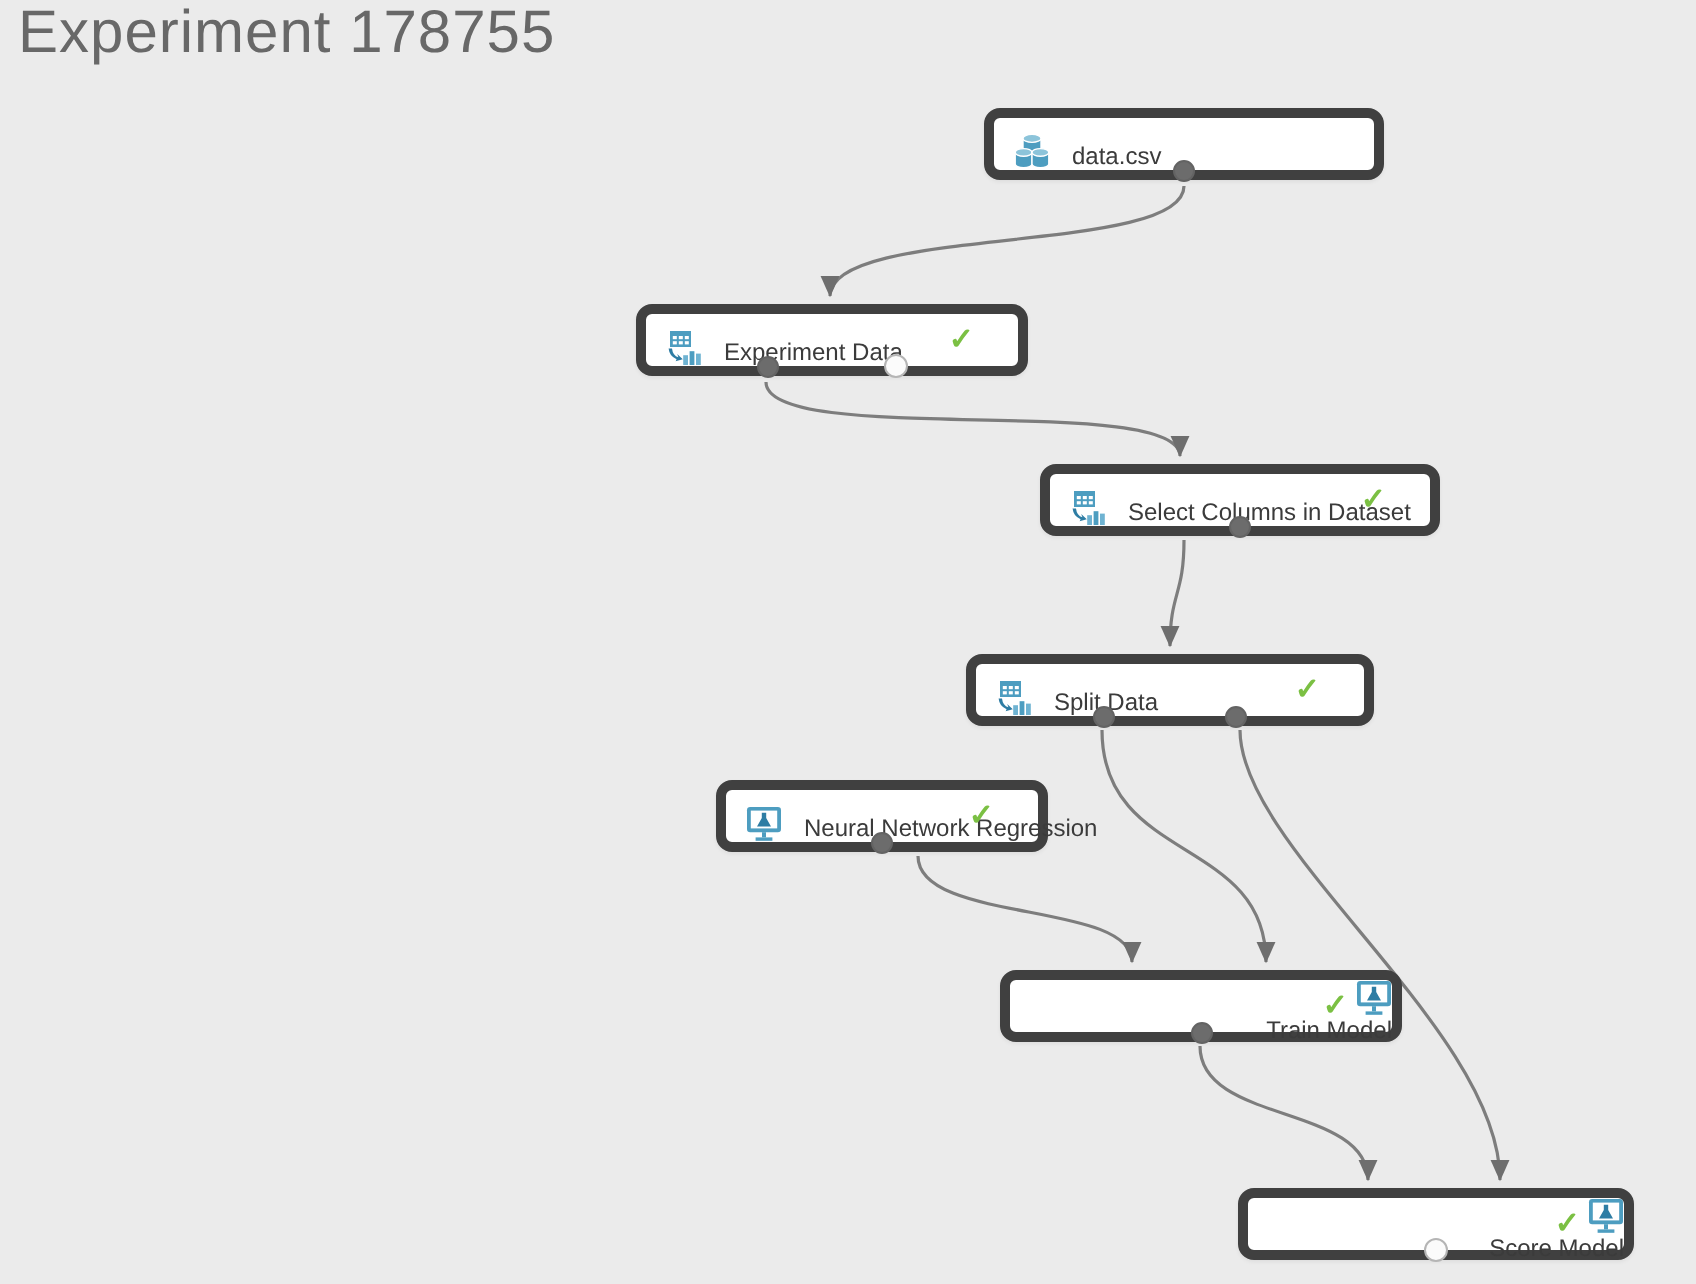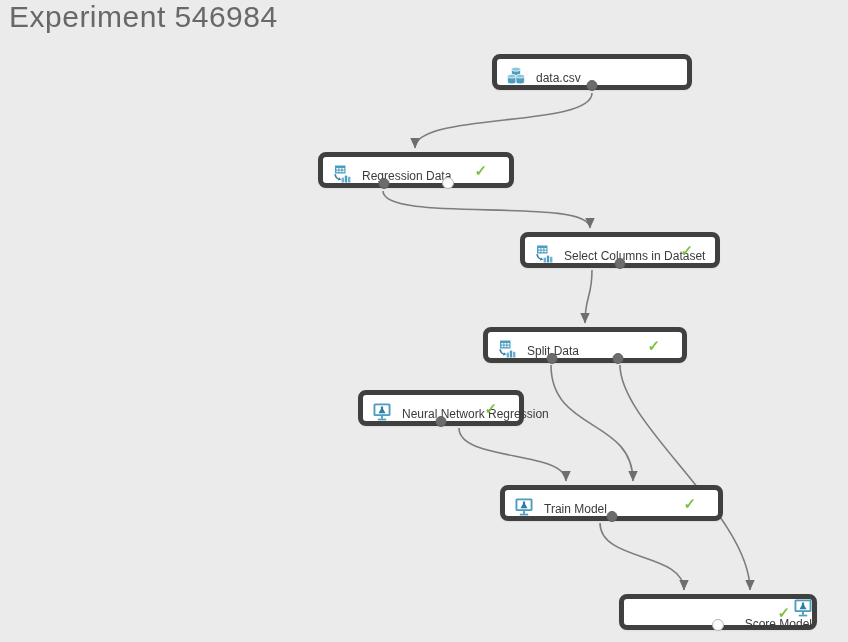--- a/index.html
+++ b/index.html
@@ -92,27 +92,27 @@
   .port.center { left: 50%; transform: translateX(-50%); }
   .port.third  { left: 33%; transform: translateX(-50%); }
   .port.twothird { left: 67%; transform: translateX(-50%); }
 
   
   #node-dataset   { left: 492px; top: 54px;  width: 200px; }
   #node-normalize { left: 318px; top: 152px; width: 196px; }
   #node-select    { left: 492px; top: 232px; width: 200px; margin-left: 28px; }
   #node-split     { left: 483px; top: 327px; width: 204px; padding-left: 10px; }
   #node-nnr       { left: 358px; top: 390px; width: 166px; }
-  #node-train     { left: 500px; top: 485px; width: 223px; }
+  #node-train     { left: 500px; top: 485px; width: 201px; flex-direction: column; }
   #node-score     { left: 619px; top: 594px; width: 198px; flex-direction: column; }
 </style>
 </head>
 <body>
 
-<h1 class="page-title">Experiment 546984</h1>
+<h1 class="page-title">Experiment 178755</h1>
 
 <div class="canvas">
 
   <svg class="edges" width="848" height="642">
     <defs>
       <marker id="arrow" viewBox="0 0 10 10" refX="8.5" refY="5" markerWidth="7.5" markerHeight="7.5" orient="auto">
         <path d="M0,1 L9,5 L0,9 Z" fill="#6e6e6e"></path>
       </marker>
     </defs>
     <path class="conn" marker-end="url(#arrow)" d="M592,93 C592,128 415,112 415,148"></path>
@@ -154,21 +154,21 @@
             <rect x="9.4" y="5.6" width="2" height="1.6"></rect>
         </g>
         <path d="M3,9.2 q0.4,3.6 3.2,4.4 l-0.6,-1.6 2.8,2.6 -3.6,1 0.5,-1 q-3.6,-1.4 -4,-5.3 z" fill="#2e7da4"></path>
         <g fill="#6fb3d2">
           <rect x="8.6" y="12.6" width="2.4" height="4.9"></rect>
           <rect x="11.8" y="10.6" width="2.4" height="6.9" fill="#4d9dc0"></rect>
           <rect x="15" y="11.8" width="2.4" height="5.7"></rect>
         </g>
       </svg>
     </span>
-    <span class="label">Regression Data</span>
+    <span class="label">Experiment Data</span>
     <span class="check">✓</span>
     <span class="port third"></span>
     <span class="port hollow twothird"></span>
   </div>
 
   <div class="node" id="node-select">
     <span class="icon">
       <svg viewBox="0 0 18 18" width="18" height="18">
         <rect x="2" y="0.5" width="10.5" height="8" fill="#4d9dc0"></rect>
         <g fill="#ffffff">

